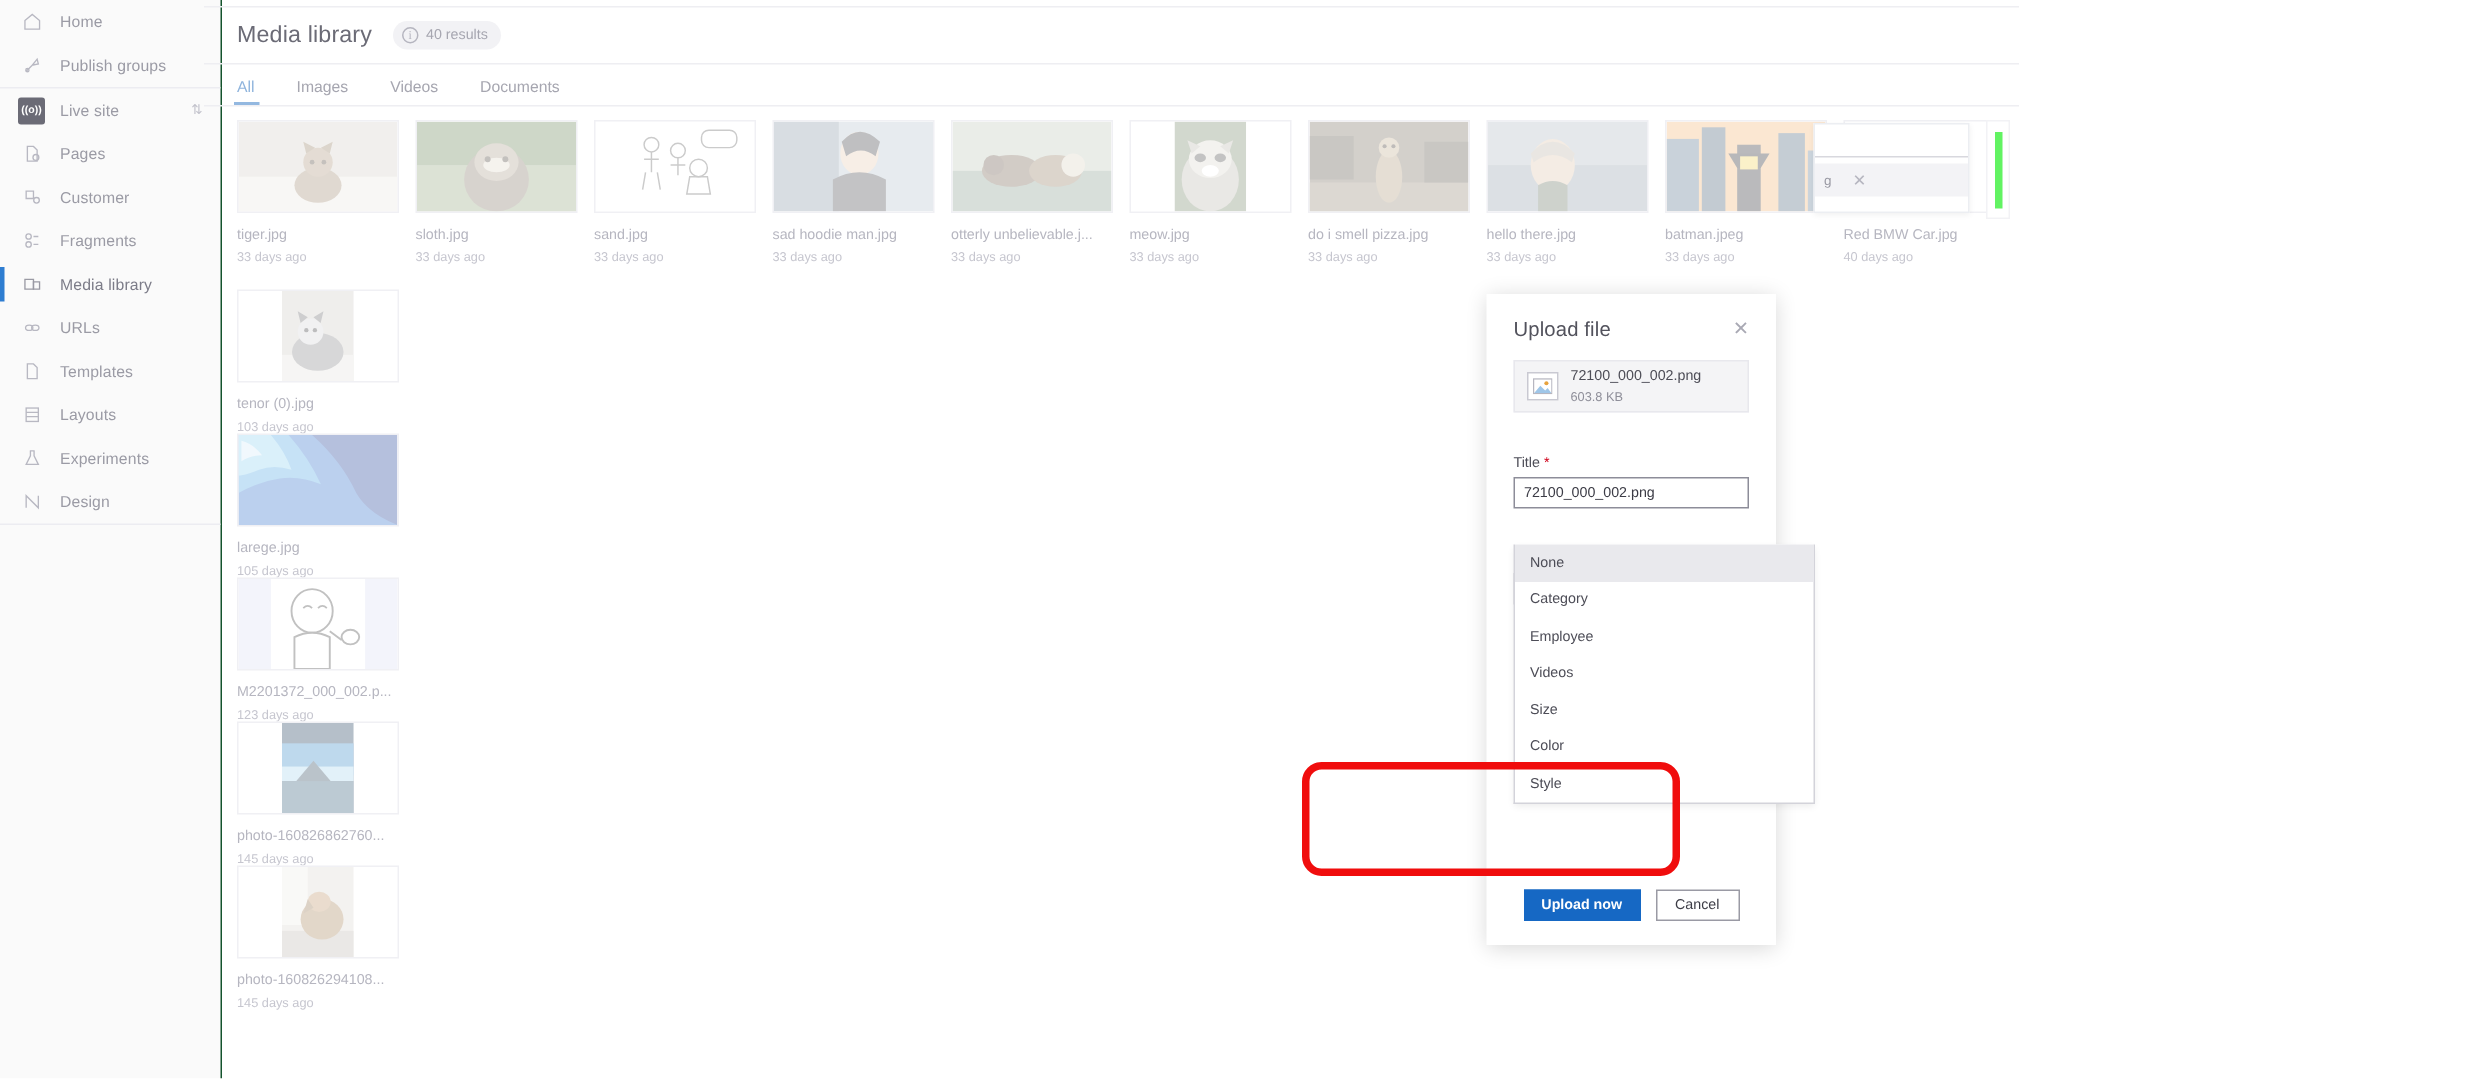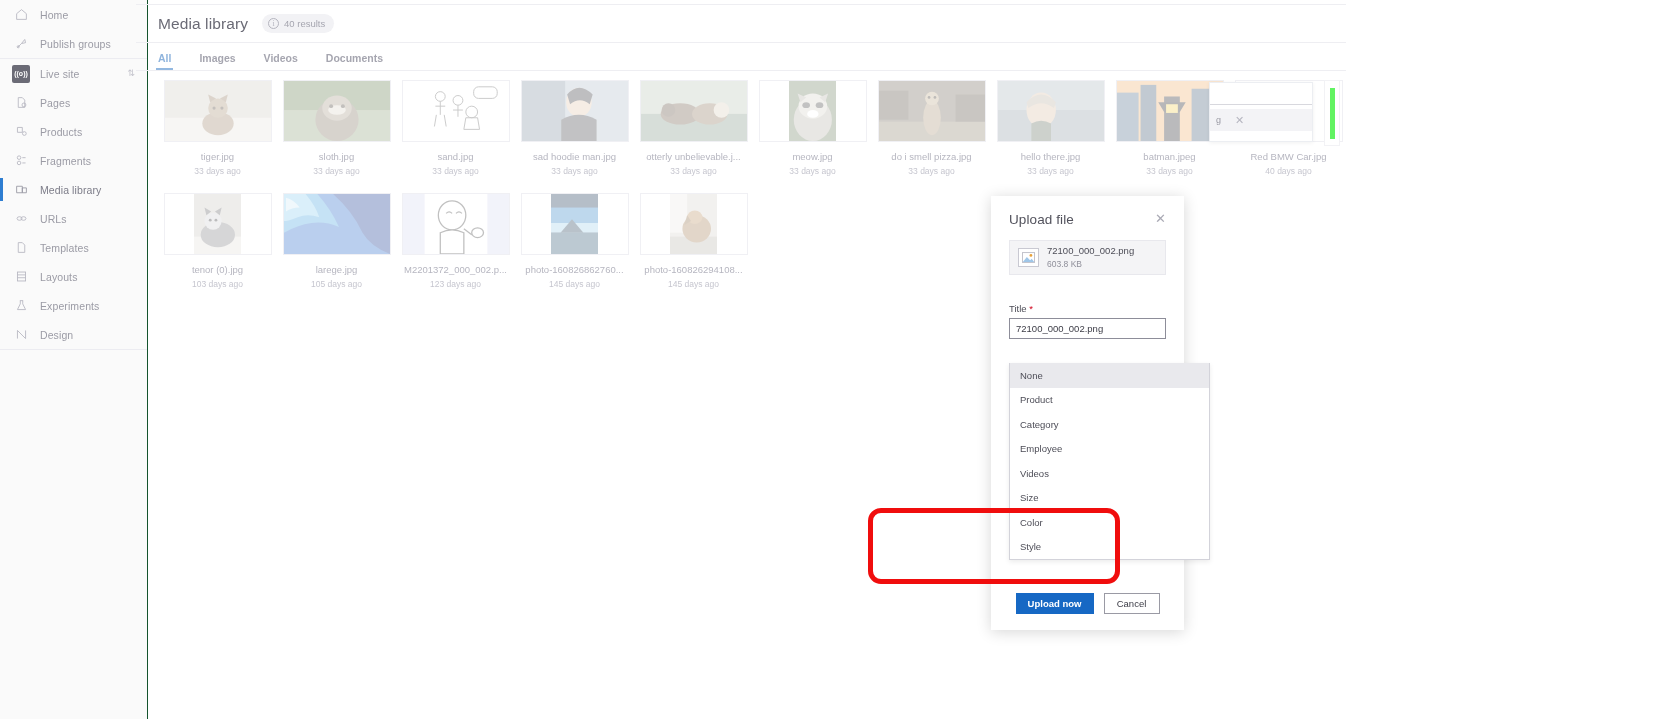--- a/index.html
+++ b/index.html
@@ -112,40 +112,39 @@
     padding-left: 22px;
     border-bottom: 1px solid #eeeef2;
   }
   .tab {
     font-size: 10.5px;
     color: #a6a6b0;
     padding: 0 0 6px 0;
     margin-right: 28px;
     cursor: pointer;
     position: relative;
-    font-weight: bold;
   }
   .tab.active { color: #8fb4dd; }
   .tab.active::after {
     content: "";
     position: absolute; left: -2px; bottom: 0;
     width: 17px; height: 2px;
     background: #93b8e0;
   }
 
   
   #grid {
     position: absolute; left: 22px; top: 80px;
     width: 1190px;
   }
   .grid-row { display: flex; }
   .card {
     width: 119px;
     margin-right: 0;
-    display: flex; flex-direction: column; align-items: center;
+    display: flex; flex-direction: column; align-items: flex-start;
     cursor: pointer;
   }
   .card-thumb {
     width: 108px; height: 62px;
     background: #ffffff;
     border: 1px solid #f0f0f4;
     display: flex; align-items: center; justify-content: center;
     overflow: hidden;
     position: relative;
   }
@@ -393,21 +392,21 @@
         <span class="si-label">Pages</span>
       </div>
 
       <div class="side-item">
         <span class="si-ico">
           <svg width="13" height="13" viewBox="0 0 16 16" fill="none" stroke="#b8b8c2" stroke-width="1.1">
             <path d="M3 3h6v6H3z"></path>
               <circle cx="11.5" cy="10.5" r="2.3"></circle>
           </svg>
         </span>
-        <span class="si-label">Products</span>
+        <span class="si-label">Customer</span>
       </div>
 
       <div class="side-item">
         <span class="si-ico">
           <svg width="13" height="13" viewBox="0 0 16 16" fill="none" stroke="#b8b8c2" stroke-width="1.1">
             <circle cx="5" cy="4.5" r="2.2"></circle>
               <circle cx="5" cy="11" r="2.2"></circle>
               <path d="M9 4.5h4M9 11h4"></path>
           </svg>
         </span>
@@ -663,21 +662,21 @@
               <svg width="100%" height="100%" viewBox="0 0 108 62" preserveAspectRatio="none">
                 <rect width="108" height="62" fill="#ffffff"></rect>
               </svg>
             </div>
           </div>
           <div class="card-name">Red BMW Car.jpg</div>
           <div class="card-date">40 days ago</div>
         </div>
       </div>
 
-      <div class="grid-row" style="margin-top:17px;">
+      <div class="grid-row" style="margin-top:17px;flex-direction:column;">
         <div class="card">
           <div class="card-thumb">
             <div class="thumb-inner narrow">
               <svg width="100%" height="100%" viewBox="0 0 50 62" preserveAspectRatio="none">
                 <rect width="50" height="62" fill="#c9c6c0"></rect>
                   <rect y="44" width="50" height="18" fill="#e2dfd9"></rect>
                 <ellipse cx="25" cy="42" rx="18" ry="13" fill="#7a7a7e"></ellipse>
                 <circle cx="20" cy="28" r="9" fill="#cfcfd3"></circle>
                 <path d="M13 22l-2-8 7 4zM27 22l2-8-7 4z" fill="#5c5c60"></path>
                 <circle cx="17" cy="27" r="1.5" fill="#262629"></circle>
@@ -800,21 +799,20 @@
 
         <div class="field-label">Select category</div>
         <div class="select-box">
           <span>None</span>
           <span class="sel-chev">▼</span>
         </div>
       </div>
 
       <div id="dropdown">
         <div class="dd-option selected">None</div>
-        <div class="dd-option">Product</div>
         <div class="dd-option">Category</div>
         <div class="dd-option">Employee</div>
         <div class="dd-option">Videos</div>
         <div class="dd-option">Size</div>
         <div class="dd-option">Color</div>
         <div class="dd-option">Style</div>
       </div>
 
       <div id="modal-footer">
         <div class="btn btn-primary">Upload now</div>

